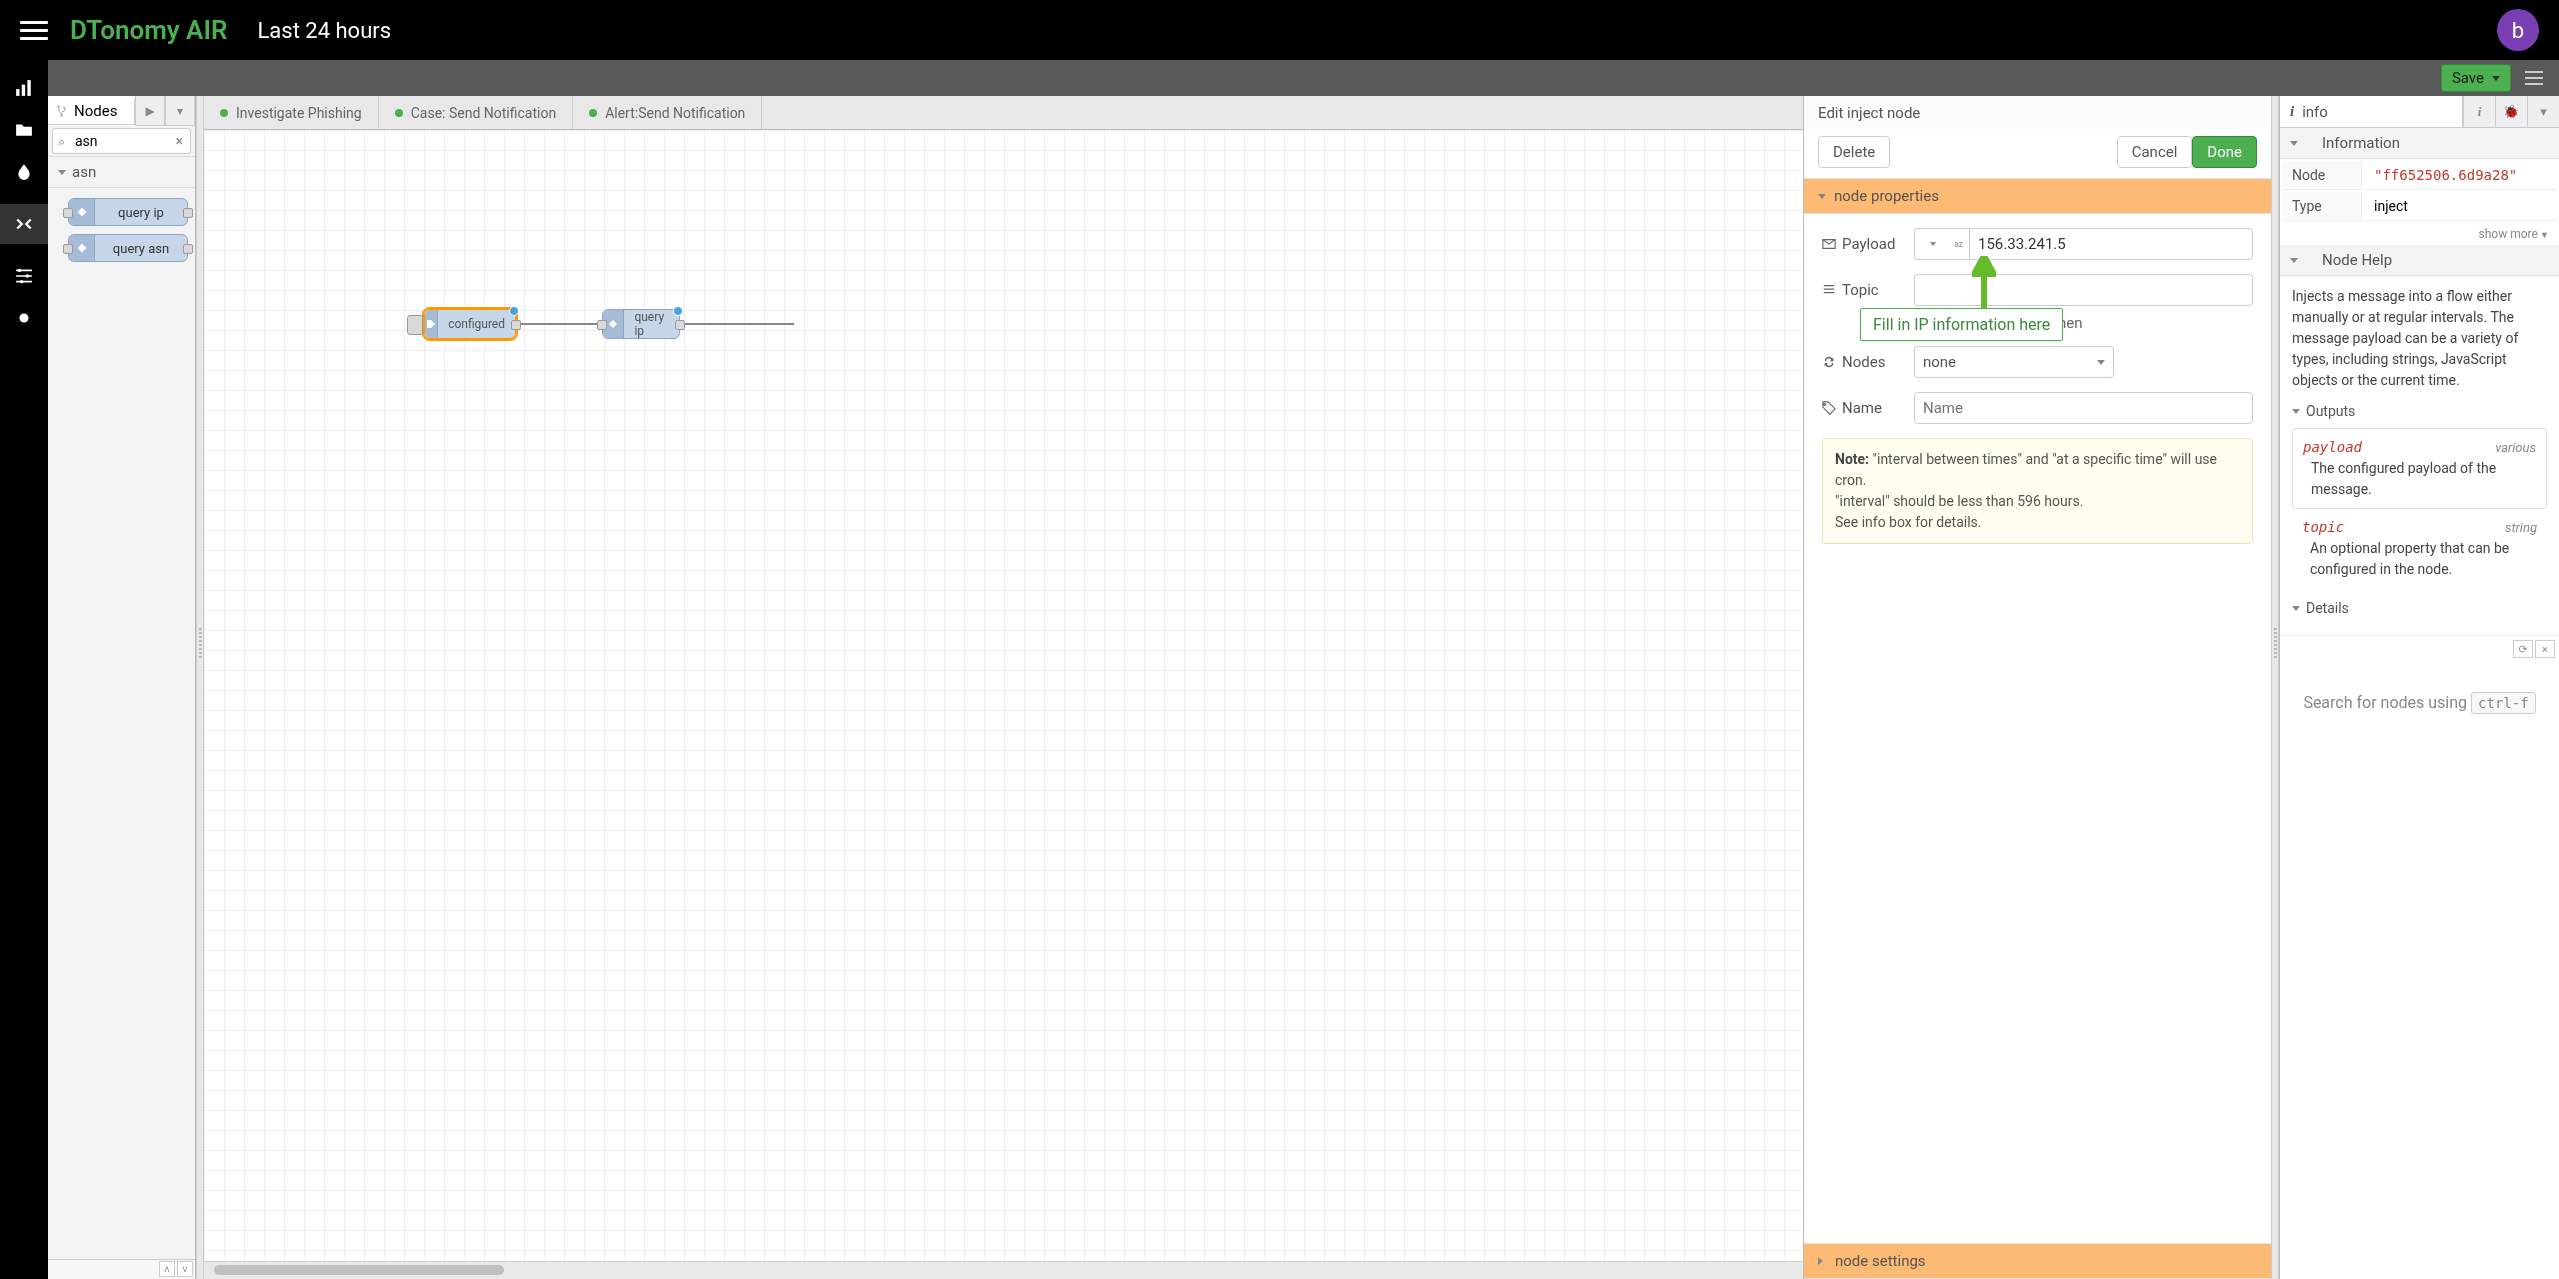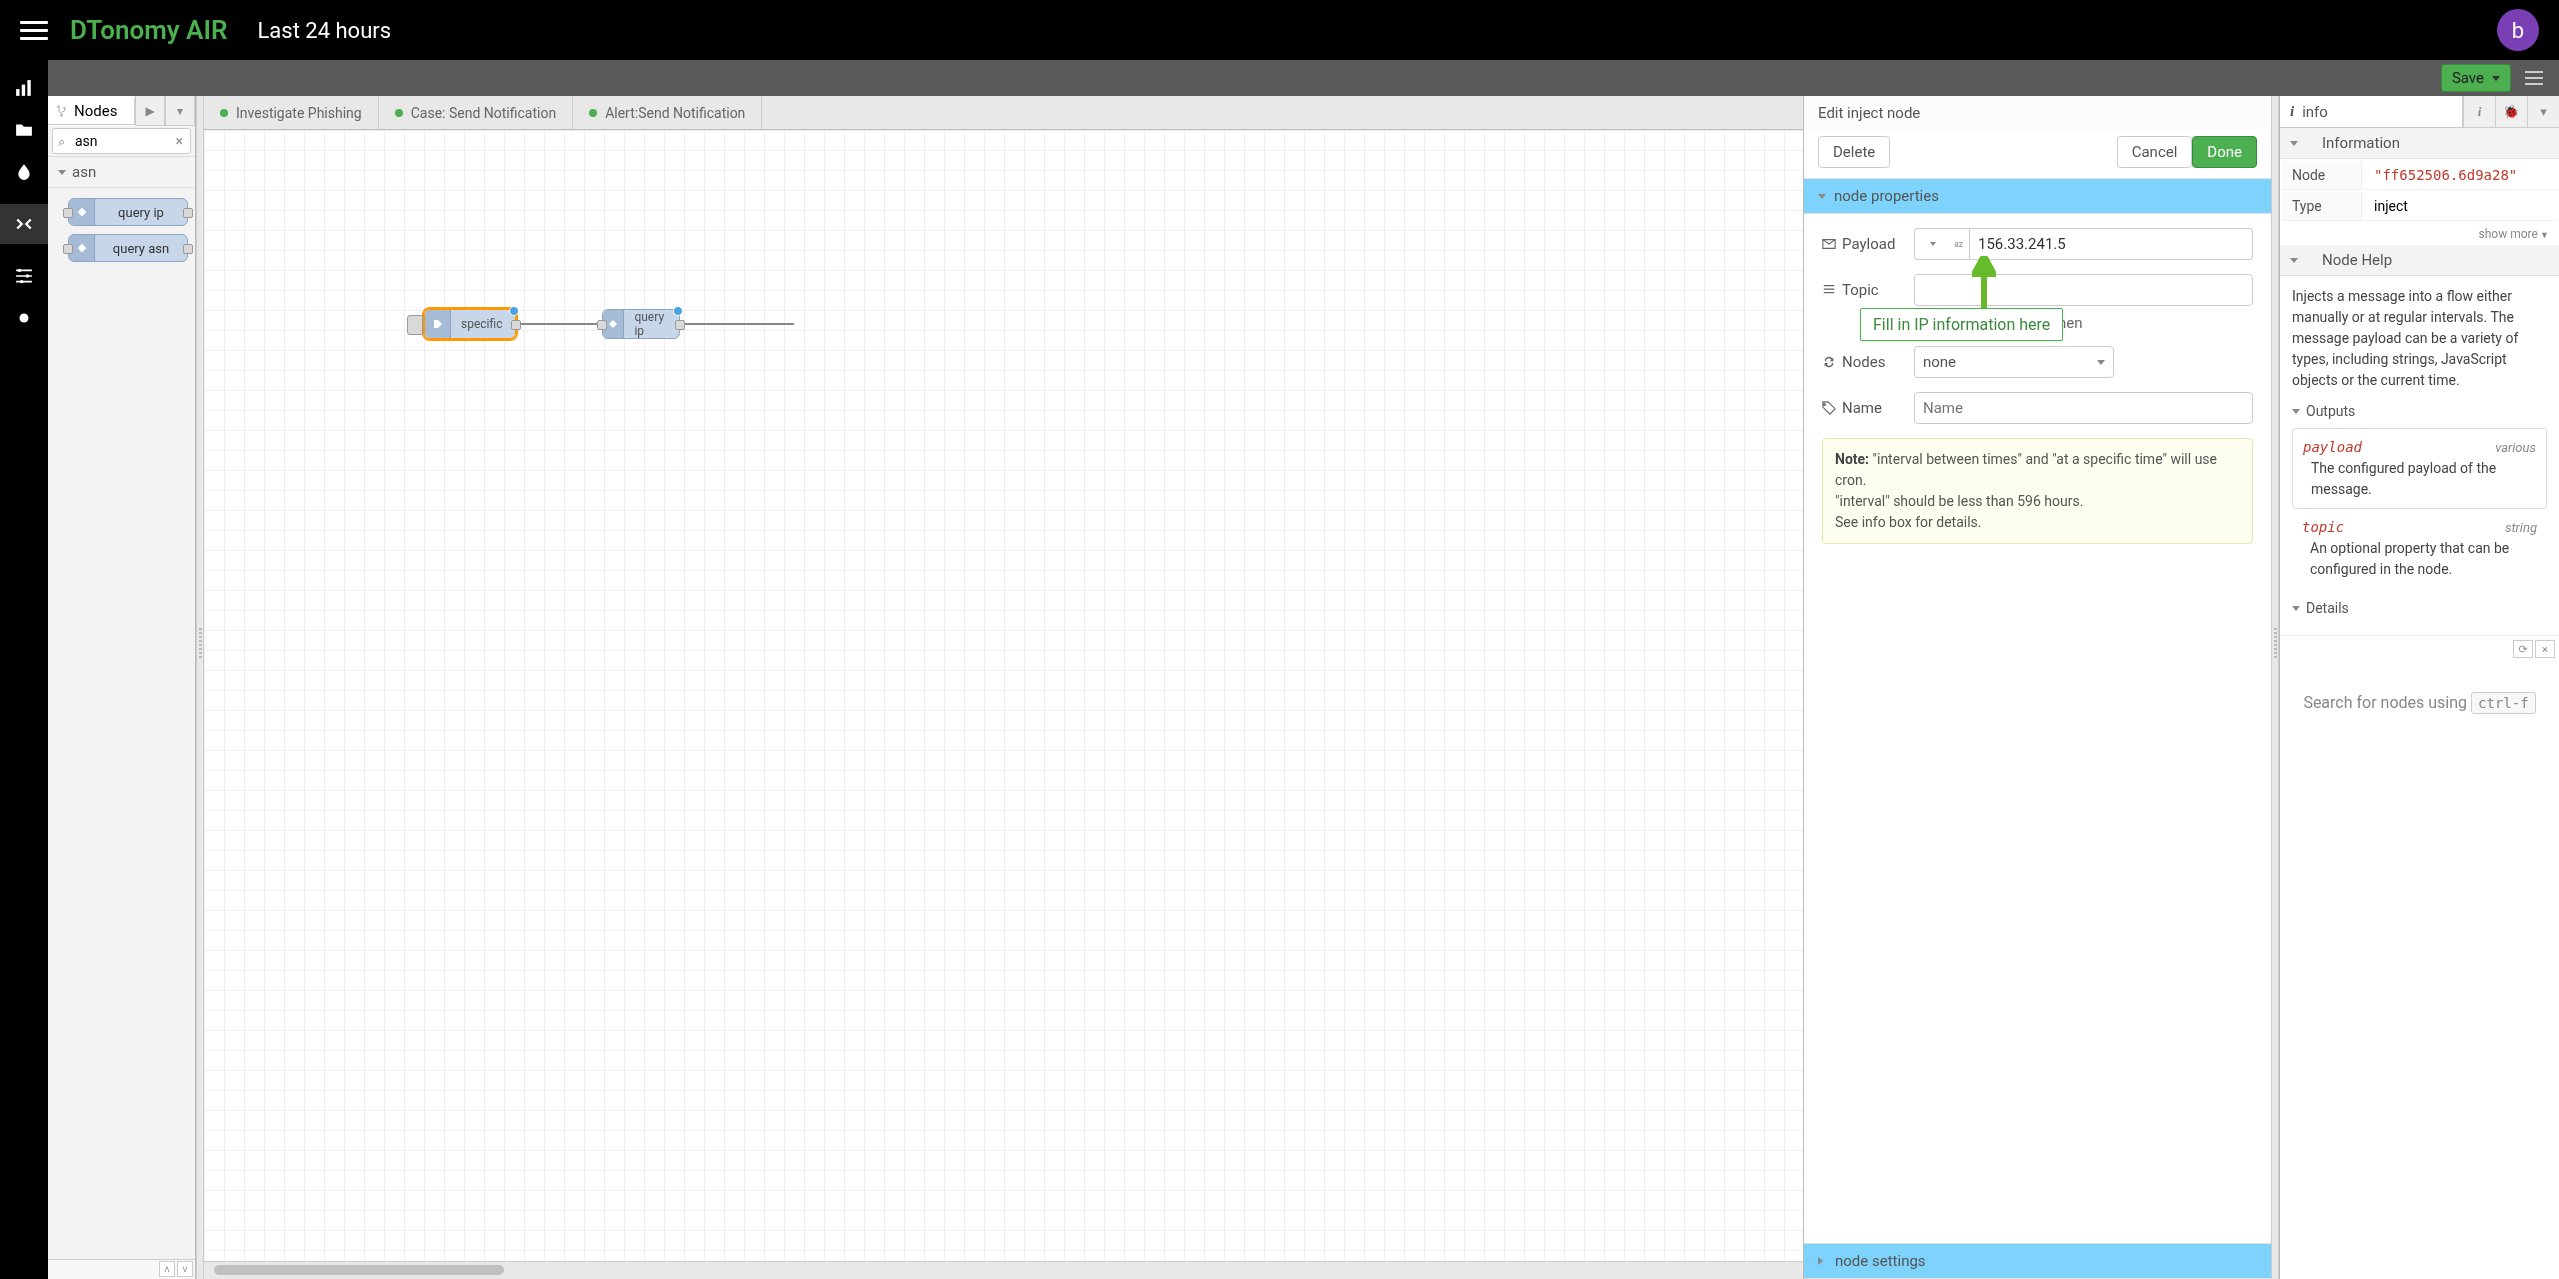--- a/index.html
+++ b/index.html
@@ -76,21 +76,21 @@
 .hscroll { height:18px; background:#e8e8e8; border-top:1px solid #ccc; position:relative; }
 .hscroll .thumb { position:absolute; left:10px; top:3px; height:10px; width:290px; background:#c0c0c0; border-radius:5px; }
 
 
 .editpanel { width: 468px; background:#fff; border-left:1px solid #bbb; display:flex; flex-direction:column; }
 .ep-title { padding: 8px 14px; font-size:15px; color:#555; background:#fcfcfc;}
 .ep-actions { display:flex; padding: 6px 14px 10px; gap:0; }
 .btn { padding: 6px 14px; border:1px solid #ccc; background:#fff; border-radius:4px; font-size:15px; color:#555; cursor:pointer; }
 .btn.primary { background:#4CAF50; border-color:#3a8a3d; color:#fff; }
 .ep-actions .spacer { flex:1; }
-.ep-section-h { background:#7dd3fc; padding:8px 14px; font-size:15px; color:#555; display:flex; align-items:center; gap:8px; border-top:1px solid #e0e0e0; border-bottom:1px solid #e0e0e0; cursor:pointer;}
+.ep-section-h { background:#fdba74; padding:8px 14px; font-size:15px; color:#555; display:flex; align-items:center; gap:8px; border-top:1px solid #e0e0e0; border-bottom:1px solid #e0e0e0; cursor:pointer;}
 .ep-section-h .chev { width:0; height:0; border-left:4px solid transparent; border-right:4px solid transparent; border-top:5px solid #888;}
 .ep-section-h.collapsed .chev { border-top:none; border-bottom:none; border-left:5px solid #888; border-top:4px solid transparent; border-bottom:4px solid transparent; }
 .ep-body { padding: 14px 18px; display:flex; flex-direction:column; gap:14px; flex:1; overflow:auto; position:relative;}
 .form-row { display:flex; align-items:center; gap:12px; }
 .form-label { width: 80px; display:flex; align-items:center; gap:6px; font-size:15px; color:#555;}
 .form-label svg, .form-label .ico { width:14px; height:14px; fill:#666; color:#666; }
 .input-group { flex:1; display:flex; }
 .type-btn { width:34px; border:1px solid #ccc; border-right:none; border-radius:4px 0 0 4px; background:#fff; display:flex; align-items:center; justify-content:center; color:#888; font-size:11px; cursor:pointer; gap:2px;}
 .type-btn .caret { width:0;height:0;border-left:3px solid transparent;border-right:3px solid transparent;border-top:4px solid #888; margin-left:2px;}
 .type-ind { width:22px; border:1px solid #ccc; border-left:none; border-right:1px solid #ccc; background:#fff; display:flex; align-items:center; justify-content:center; color:#888; font-size:10px;}
@@ -269,21 +269,21 @@
       <div class="canvas-inner">
         <div class="wire" style="left:310px; top:193px; width:90px;"></div>
         <div class="wire" style="left:470px; top:193px; width:120px;"></div>
         <div class="flow-node selected" style="left:220px; top:179px; width:92px;">
           <span class="inj-btn"></span>
           <span class="fn-icon">
               <svg width="12" height="12" viewBox="0 0 12 12">
                 <path d="M2 2h4l4 4-4 4H2z" fill="#fff"></path>
               </svg>
             </span>
-          <span class="fn-label">specific</span>
+          <span class="fn-label">configured</span>
           <span class="outport"></span>
           <span class="status-dot"></span>
         </div>
         <div class="flow-node" style="left:398px; top:179px; width:78px;">
           <span class="inport"></span>
           <span class="fn-icon">
               <svg width="12" height="12" viewBox="0 0 12 12">
                 <path d="M2 6l4-4 4 4-4 4z" fill="#fff"></path>
               </svg>
             </span>

